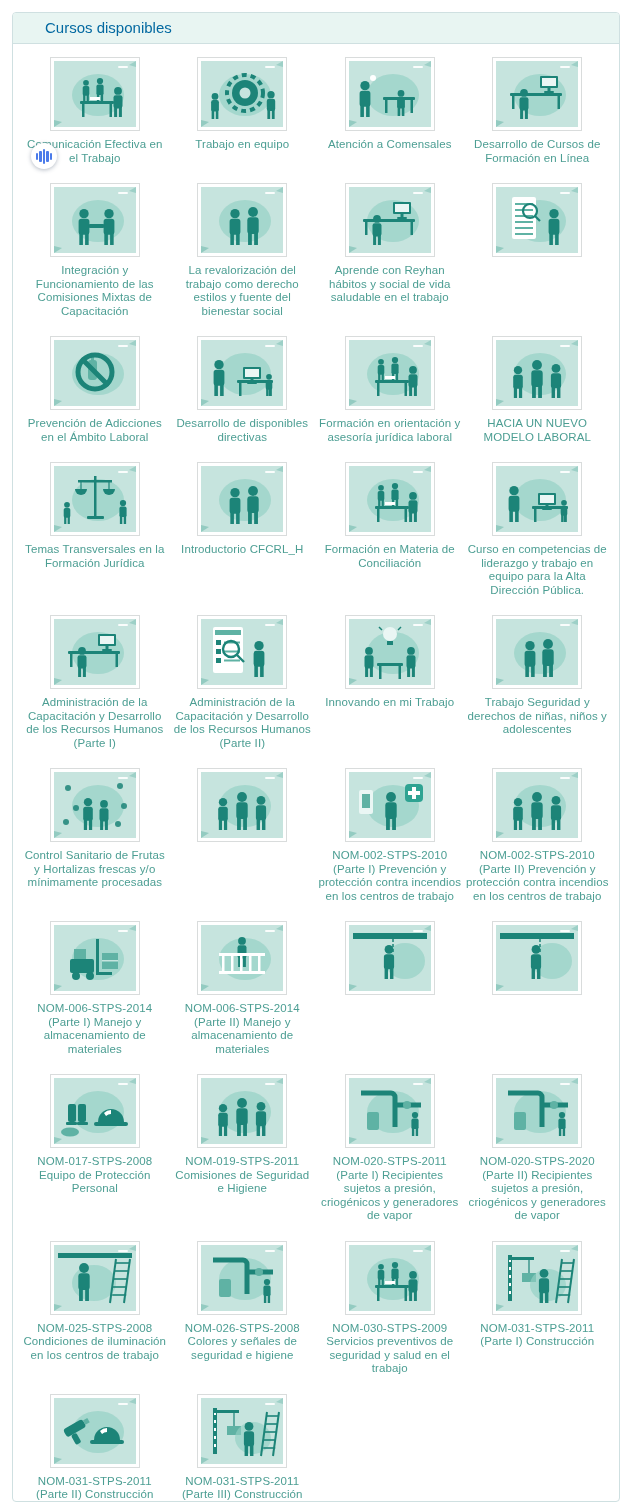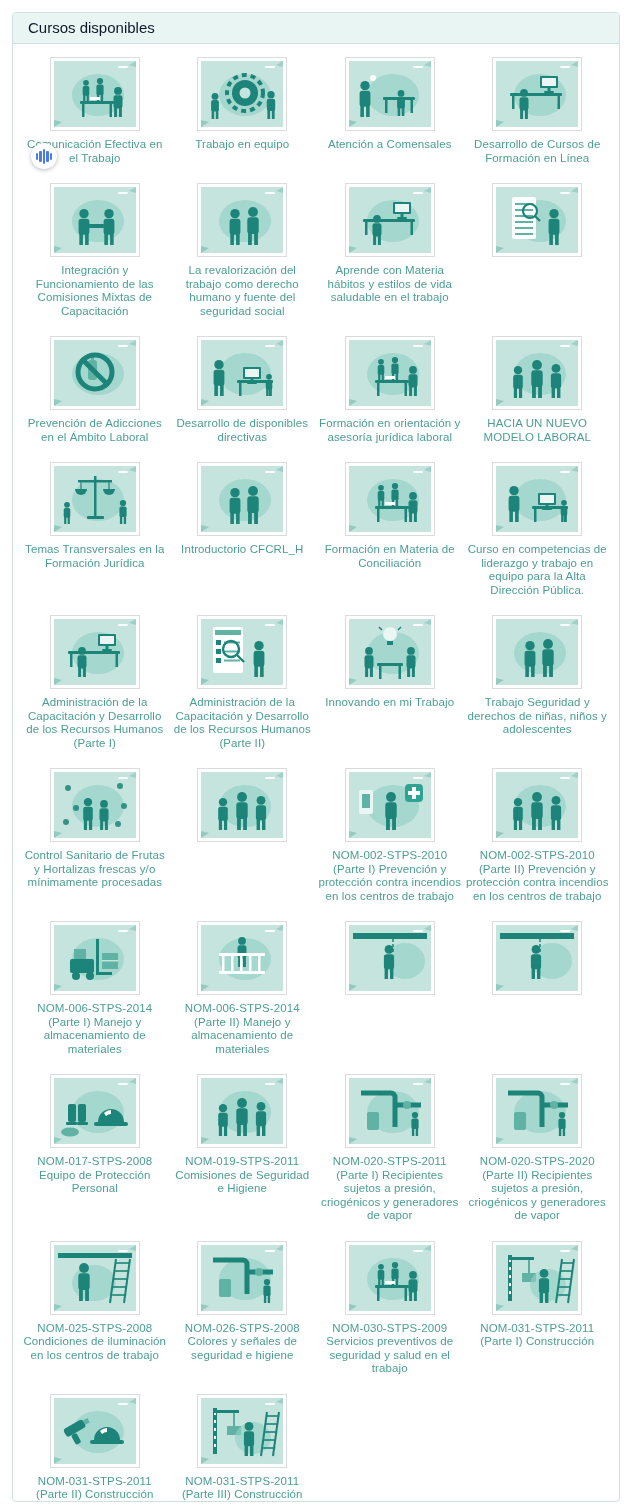--- a/index.html
+++ b/index.html
@@ -8,21 +8,21 @@
     font-family:"Liberation Sans","DejaVu Sans",sans-serif;
     -webkit-font-smoothing:antialiased;
   }
   .panel{
     position:absolute;left:12px;top:12px;width:608px;height:1490px;
     border:1px solid #cfe0e1;border-radius:4px;background:#fff;box-sizing:border-box;
     overflow:hidden;
   }
   .panel-header{
     background:#e8f5f2;border-bottom:1px solid #cfe0e1;
-    padding:6px 15px 7px;color:#0f172a;font-size:15px;
+    padding:6px 32px 7px;color:#0369a1;font-size:15px;
   }
   .grid{
     display:grid;grid-template-columns:repeat(4,1fr);
     column-gap:4px;row-gap:18px;
     padding:13px 10px 24px;
   }
   .card{
     display:flex;flex-direction:column;align-items:center;
     text-decoration:none;cursor:pointer;
   }
@@ -190,21 +190,21 @@
             <rect x="35.08" y="45.04" width="3.6" height="12.959999999999999" fill="#1c8478"></rect>
             <circle cx="52" cy="24.94" r="4.94" fill="#1c8478"></circle>
             <rect x="46.3" y="30.374000000000002" width="11.4" height="16.72" rx="3.04" fill="#1c8478"></rect>
             <rect x="47.06" y="44.32" width="3.8000000000000003" height="13.68" fill="#1c8478"></rect>
             <rect x="53.14" y="44.32" width="3.8000000000000003" height="13.68" fill="#1c8478"></rect>
             <rect x="64" y="5" width="10" height="2" rx="1" fill="#ffffff" opacity=".9"></rect>
             <path d="M0 66 l8 -5 l-8 -2z" fill="#5fb2a4" opacity=".5"></path>
             <path d="M82 0 l-7 4 l7 2z" fill="#5fb2a4" opacity=".4"></path>
           </svg>
         </span>
-        <span class="caption">La revalorización del trabajo como derecho humano y fuente del seguridad social</span>
+        <span class="caption">La revalorización del trabajo como derecho estilos y fuente del bienestar social</span>
       </a>
       <a class="card">
         <span class="thumb">
           <svg width="82" height="66" viewBox="0 0 82 66" xmlns="http://www.w3.org/2000/svg">
             <rect width="82" height="66" fill="#c6e4de"></rect>
             <ellipse cx="44" cy="34" rx="26" ry="21" fill="#92cfc3" opacity=".65"></ellipse>
             <rect x="44" y="15" width="18" height="12" rx="1" fill="#1c8478"></rect>
             <rect x="46" y="17" width="14" height="8" fill="#eaf6f4"></rect>
             <rect x="51.5" y="27" width="3" height="3" fill="#1c8478"></rect>
             <rect x="48" y="30" width="10" height="2" rx="1" fill="#1c8478"></rect>
@@ -213,21 +213,21 @@
             <rect x="61.5" y="35" width="2.5" height="13" fill="#1c8478"></rect>
             <circle cx="28" cy="31.9" r="3.9000000000000004" fill="#1c8478"></circle>
             <rect x="23.5" y="36.19" width="9" height="13.2" rx="2.4" fill="#1c8478"></rect>
             <rect x="24.1" y="47.2" width="3" height="10.799999999999999" fill="#1c8478"></rect>
             <rect x="28.9" y="47.2" width="3" height="10.799999999999999" fill="#1c8478"></rect>
             <rect x="64" y="5" width="10" height="2" rx="1" fill="#ffffff" opacity=".9"></rect>
             <path d="M0 66 l8 -5 l-8 -2z" fill="#5fb2a4" opacity=".5"></path>
             <path d="M82 0 l-7 4 l7 2z" fill="#5fb2a4" opacity=".4"></path>
           </svg>
         </span>
-        <span class="caption">Aprende con Materia hábitos y estilos de vida saludable en el trabajo</span>
+        <span class="caption">Aprende con Reyhan hábitos y social de vida saludable en el trabajo</span>
       </a>
       <a class="card">
         <span class="thumb">
           <svg width="82" height="66" viewBox="0 0 82 66" xmlns="http://www.w3.org/2000/svg">
             <rect width="82" height="66" fill="#c6e4de"></rect>
             <ellipse cx="44" cy="34" rx="26" ry="21" fill="#92cfc3" opacity=".65"></ellipse>
             <rect x="16" y="10" width="24" height="42" rx="2" fill="#ffffff"></rect>
             <rect x="19" y="16" width="18" height="2" fill="#5fb2a4"></rect>
             <rect x="19" y="22" width="18" height="2" fill="#5fb2a4"></rect>
             <rect x="19" y="28" width="18" height="2" fill="#5fb2a4"></rect>

